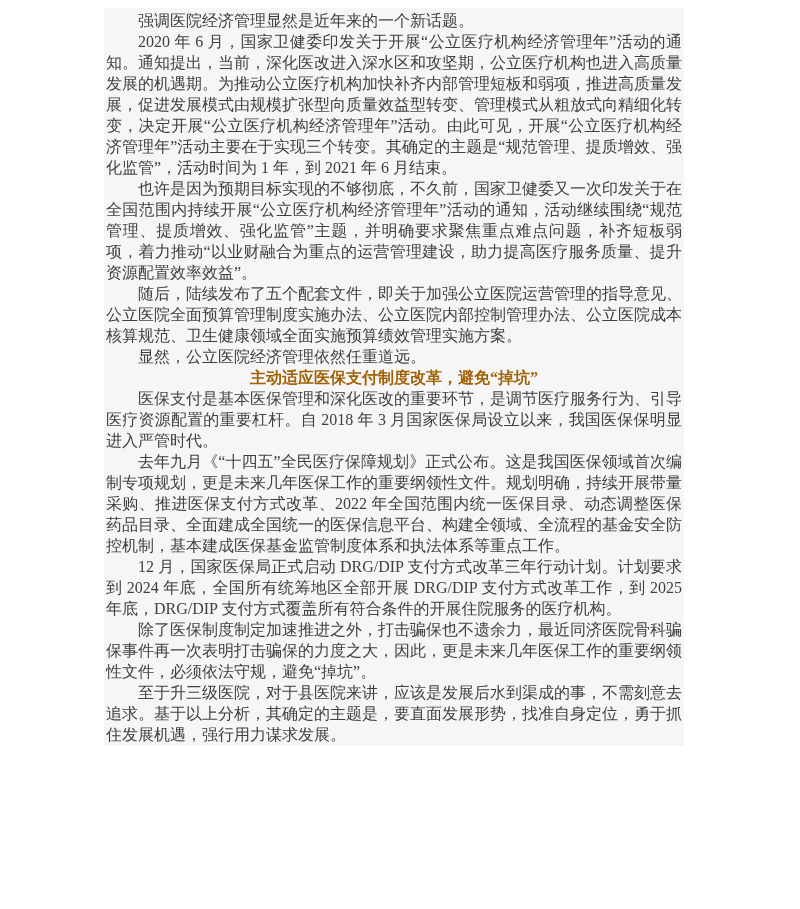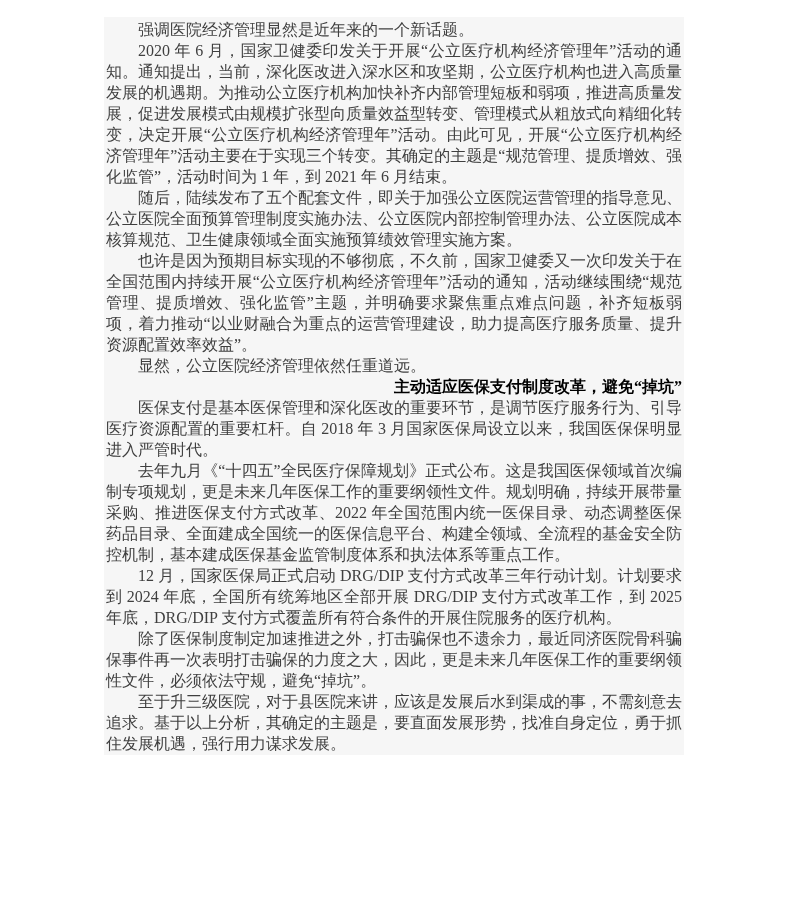--- a/index.html
+++ b/index.html
@@ -10,21 +10,21 @@
     width: 800px;
     height: 909px;
     background: #ffffff;
     overflow: hidden;
     font-family: "Liberation Serif", "DejaVu Serif", serif;
   }
   .page {
     position: relative;
     width: 800px;
     height: 760px;
-    padding-top: 17px;
+    padding-top: 8px;
     box-sizing: border-box;
   }
   .content {
     margin-left: 104px;
     width: 580px;
     background: #f6f6f6;
     padding: 2px 2px 1px 2px;
     box-sizing: border-box;
   }
   .content p {
@@ -33,22 +33,22 @@
     line-height: 21px;
     color: #3f3f3f;
     text-align: justify;
     text-indent: 2em;
     font-weight: normal;
   }
   .content h2.heading {
     margin: 0;
     font-size: 16px;
     line-height: 21px;
-    color: #000000;
-    text-align: right;
+    color: #a16207;
+    text-align: center;
     text-indent: 0;
     font-weight: bold;
   }
   .disclaimer {
     margin: 1px 0 0 104px;
     width: 580px;
     font-size: 16px;
     line-height: 21px;
     color: #3f3f3f;
     text-indent: 2em;
@@ -56,22 +56,22 @@
     background: transparent;
   }
 </style>
 </head>
 <body>
 
 <div class="page">
   <div class="content">
     <p>强调医院经济管理显然是近年来的一个新话题。</p>
     <p>2020 年 6 月，国家卫健委印发关于开展“公立医疗机构经济管理年”活动的通知。通知提出，当前，深化医改进入深水区和攻坚期，公立医疗机构也进入高质量发展的机遇期。为推动公立医疗机构加快补齐内部管理短板和弱项，推进高质量发展，促进发展模式由规模扩张型向质量效益型转变、管理模式从粗放式向精细化转变，决定开展“公立医疗机构经济管理年”活动。由此可见，开展“公立医疗机构经济管理年”活动主要在于实现三个转变。其确定的主题是“规范管理、提质增效、强化监管”，活动时间为 1 年，到 2021 年 6 月结束。</p>
+    <p>也许是因为预期目标实现的不够彻底，不久前，国家卫健委又一次印发关于在全国范围内持续开展“公立医疗机构经济管理年”活动的通知，活动继续围绕“规范管理、提质增效、强化监管”主题，并明确要求聚焦重点难点问题，补齐短板弱项，着力推动“以业财融合为重点的运营管理建设，助力提高医疗服务质量、提升资源配置效率效益”。</p>
     <p>随后，陆续发布了五个配套文件，即关于加强公立医院运营管理的指导意见、公立医院全面预算管理制度实施办法、公立医院内部控制管理办法、公立医院成本核算规范、卫生健康领域全面实施预算绩效管理实施方案。</p>
-    <p>也许是因为预期目标实现的不够彻底，不久前，国家卫健委又一次印发关于在全国范围内持续开展“公立医疗机构经济管理年”活动的通知，活动继续围绕“规范管理、提质增效、强化监管”主题，并明确要求聚焦重点难点问题，补齐短板弱项，着力推动“以业财融合为重点的运营管理建设，助力提高医疗服务质量、提升资源配置效率效益”。</p>
     <p>显然，公立医院经济管理依然任重道远。</p>
     <h2 class="heading">主动适应医保支付制度改革，避免“掉坑”</h2>
     <p>医保支付是基本医保管理和深化医改的重要环节，是调节医疗服务行为、引导医疗资源配置的重要杠杆。自 2018 年 3 月国家医保局设立以来，我国医保保明显进入严管时代。</p>
     <p>去年九月《“十四五”全民医疗保障规划》正式公布。这是我国医保领域首次编制专项规划，更是未来几年医保工作的重要纲领性文件。规划明确，持续开展带量采购、推进医保支付方式改革、2022 年全国范围内统一医保目录、动态调整医保药品目录、全面建成全国统一的医保信息平台、构建全领域、全流程的基金安全防控机制，基本建成医保基金监管制度体系和执法体系等重点工作。</p>
     <p>12 月，国家医保局正式启动 DRG/DIP 支付方式改革三年行动计划。计划要求到 2024 年底，全国所有统筹地区全部开展 DRG/DIP 支付方式改革工作，到 2025 年底，DRG/DIP 支付方式覆盖所有符合条件的开展住院服务的医疗机构。</p>
     <p>除了医保制度制定加速推进之外，打击骗保也不遗余力，最近同济医院骨科骗保事件再一次表明打击骗保的力度之大，因此，更是未来几年医保工作的重要纲领性文件，必须依法守规，避免“掉坑”。</p>
     <p>至于升三级医院，对于县医院来讲，应该是发展后水到渠成的事，不需刻意去追求。基于以上分析，其确定的主题是，要直面发展形势，找准自身定位，勇于抓住发展机遇，强行用力谋求发展。</p>
   </div>
 </div>
 

